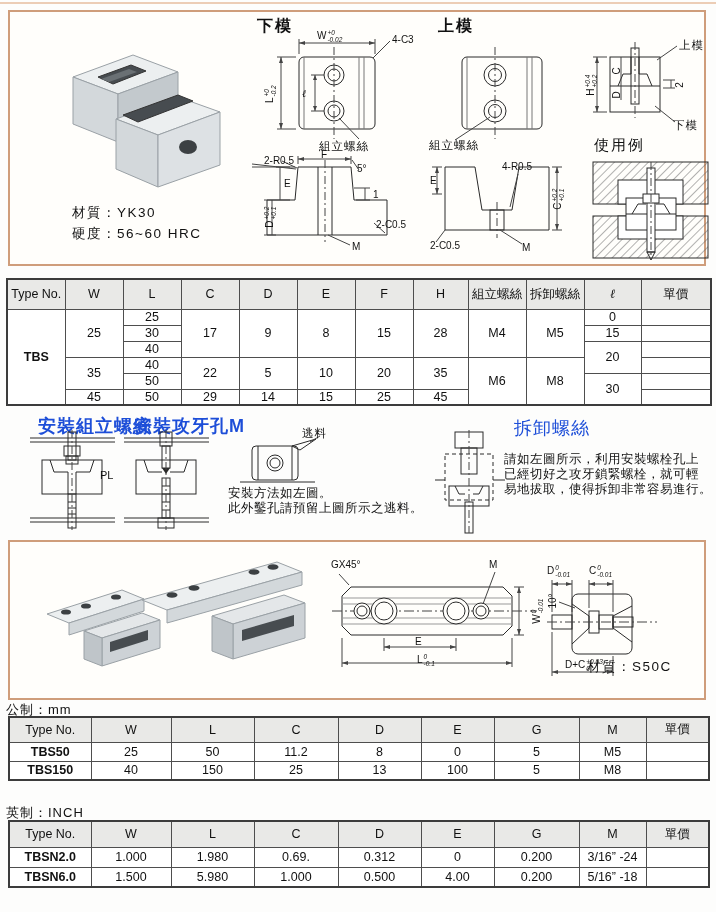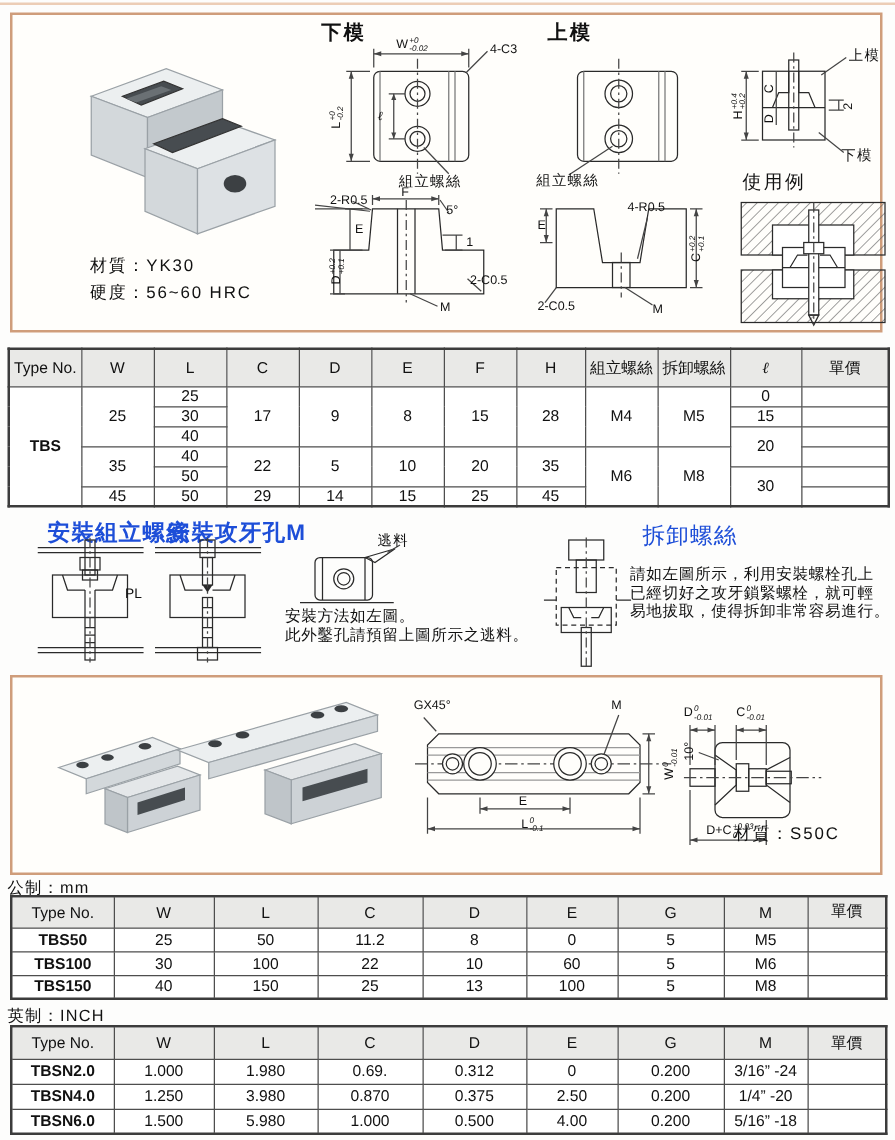--- a/index.html
+++ b/index.html
@@ -587,31 +587,20 @@
         <td>25</td>
           <td>50</td>
         <td>11.2</td>
           <td>8</td>
         <td>0</td>
           <td>5</td>
         <td>M5</td>
           <td></td>
       </tr>
       <tr>
-        <td class="bold">TBS100</td>
-        <td>30</td>
-          <td>100</td>
-        <td>22</td>
-          <td>10</td>
-        <td>60</td>
-          <td>5</td>
-        <td>M6</td>
-          <td></td>
-      </tr>
-      <tr>
         <td class="bold">TBS150</td>
         <td>40</td>
           <td>150</td>
         <td>25</td>
           <td>13</td>
         <td>100</td>
           <td>5</td>
         <td>M8</td>
           <td></td>
       </tr>
@@ -650,31 +639,20 @@
         <td>1.000</td>
           <td>1.980</td>
         <td>0.69.</td>
           <td>0.312</td>
         <td>0</td>
           <td>0.200</td>
         <td>3/16” -24</td>
           <td></td>
       </tr>
       <tr>
-        <td class="bold">TBSN4.0</td>
-        <td>1.250</td>
-          <td>3.980</td>
-        <td>0.870</td>
-          <td>0.375</td>
-        <td>2.50</td>
-          <td>0.200</td>
-        <td>1/4” -20</td>
-          <td></td>
-      </tr>
-      <tr>
         <td class="bold">TBSN6.0</td>
         <td>1.500</td>
           <td>5.980</td>
         <td>1.000</td>
           <td>0.500</td>
         <td>4.00</td>
           <td>0.200</td>
         <td>5/16” -18</td>
           <td></td>
       </tr>

